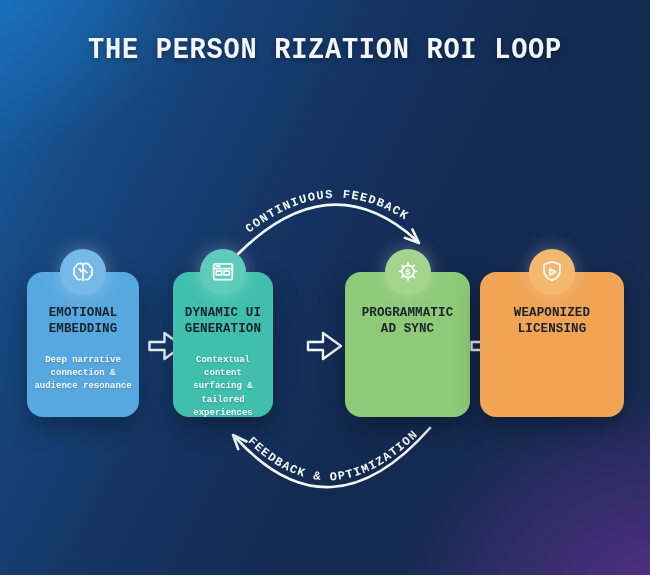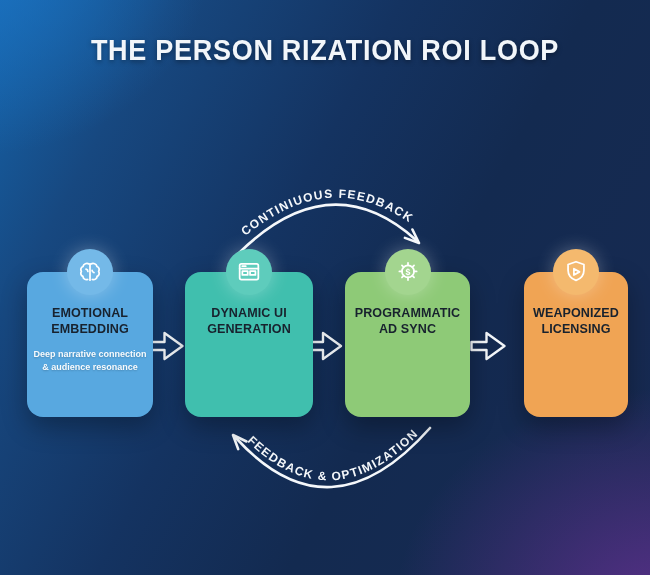--- a/index.html
+++ b/index.html
@@ -1,20 +1,20 @@
 <!DOCTYPE html>
 <html><head>
 <meta charset="utf-8">
 <style>
   html,body{margin:0;padding:0;background:#0e2140;}
   .stage{
     position:relative;
     width:650px;height:575px;
     overflow:hidden;
-    font-family:Liberation Sans, sans-serif;
+    font-family:Liberation Mono, monospace;
     background:
       radial-gradient(75% 70% at 102% 106%, rgba(92,48,140,.92), rgba(92,48,140,0) 55%),
       radial-gradient(60% 55% at -4% -6%, rgba(28,116,196,.85), rgba(28,116,196,0) 60%),
       linear-gradient(118deg, #1563a9 0%, #174880 18%, #143361 42%, #132a50 62%, #182a52 100%);
   }
   .main-title{
     position:absolute;top:33px;left:0;width:100%;
     margin:0;text-align:center;
     font-size:30px;font-weight:700;color:#f2f6fa;
     letter-spacing:.8px;transform:scaleX(.9);
@@ -22,40 +22,40 @@
   }
   .arrow-layer{position:absolute;top:0;left:0;pointer-events:none;}
   .arc{stroke:#f5f8fb;stroke-width:2.6;fill:none;stroke-linecap:round;}
   .arc-label{fill:#f5f8fb;font-size:12px;font-weight:700;letter-spacing:1.3px;}
   .block-arrow{stroke:#f5f8fb;stroke-width:2.4;fill:none;stroke-linejoin:round;stroke-linecap:round;}
   .step{
     position:absolute;top:272px;height:145px;
     border-radius:16px;
     box-shadow:0 10px 26px rgba(0,0,0,.30);
   }
-  .step1{left:27px;width:126px;}
-  .step2{left:185px;width:128px;}
+  .step1{left:27px;width:112px;}
+  .step2{left:173px;width:100px;}
   .step3{left:345px;width:125px;}
-  .step4{left:524px;width:104px;}
+  .step4{left:480px;width:144px;}
   .icon-circle{
     position:absolute;top:-23px;left:50%;transform:translateX(-50%);
     width:46px;height:46px;border-radius:50%;
     display:flex;align-items:center;justify-content:center;
     box-shadow:0 0 18px rgba(255,255,255,.30);
   }
   .icon-circle svg{width:28px;height:28px;stroke:#ffffff;fill:none;
     stroke-width:1.5;stroke-linecap:round;stroke-linejoin:round;}
   .step-title{
     margin:33px 2px 0 2px;
     font-size:13.5px;font-weight:700;color:#18222e;
     text-align:center;line-height:1.2;
     transform:scaleX(.93);letter-spacing:.1px;
   }
   .step-sub{
-    margin-top:11px;padding:0 6px;
+    margin-top:17px;padding:0 6px;
     font-size:9px;font-weight:700;
     color:rgba(255,255,255,.96);
     text-align:center;line-height:1.45;
     text-shadow:0 1px 2px rgba(0,0,0,.2);
   }
 </style>
 </head>
 <body>
 
 <div class="stage">
@@ -106,20 +106,21 @@
     <div class="icon-circle" style="background: rgb(94, 204, 188);">
       <svg viewBox="0 0 24 24">
         <rect x="4" y="5" width="16" height="13.5" rx="1.5"></rect>
         <path d="M4 9h16"></path>
         <path d="M6.2 7h3"></path>
         <rect x="6.3" y="11.3" width="4.6" height="3.2"></rect>
         <rect x="12.9" y="11.3" width="4.6" height="3.2"></rect>
       </svg>
     </div>
     <div class="step-title">DYNAMIC UI GENERATION</div>
+    <div class="step-sub">Contextual content surfacing &amp; tailored experiences</div>
   </div>
 
   <div class="step step3" style="background: rgb(142, 202, 119);">
     <div class="icon-circle" style="background: rgb(163, 213, 143);">
       <svg viewBox="0 0 24 24">
         <circle cx="12" cy="11.5" r="5.2"></circle>
         <path d="M12 4.1v2.2M12 16.7v2.2M4.6 11.5h2.2M17.2 11.5h2.2M6.8 6.3l1.5 1.5M15.7 15.2l1.5 1.5M6.8 16.7l1.5-1.5M15.7 7.8l1.5-1.5"></path>
         <text x="12" y="14.2" text-anchor="middle" font-size="7.5" font-weight="bold" fill="#ffffff" stroke="none">$</text>
       </svg>
     </div>

